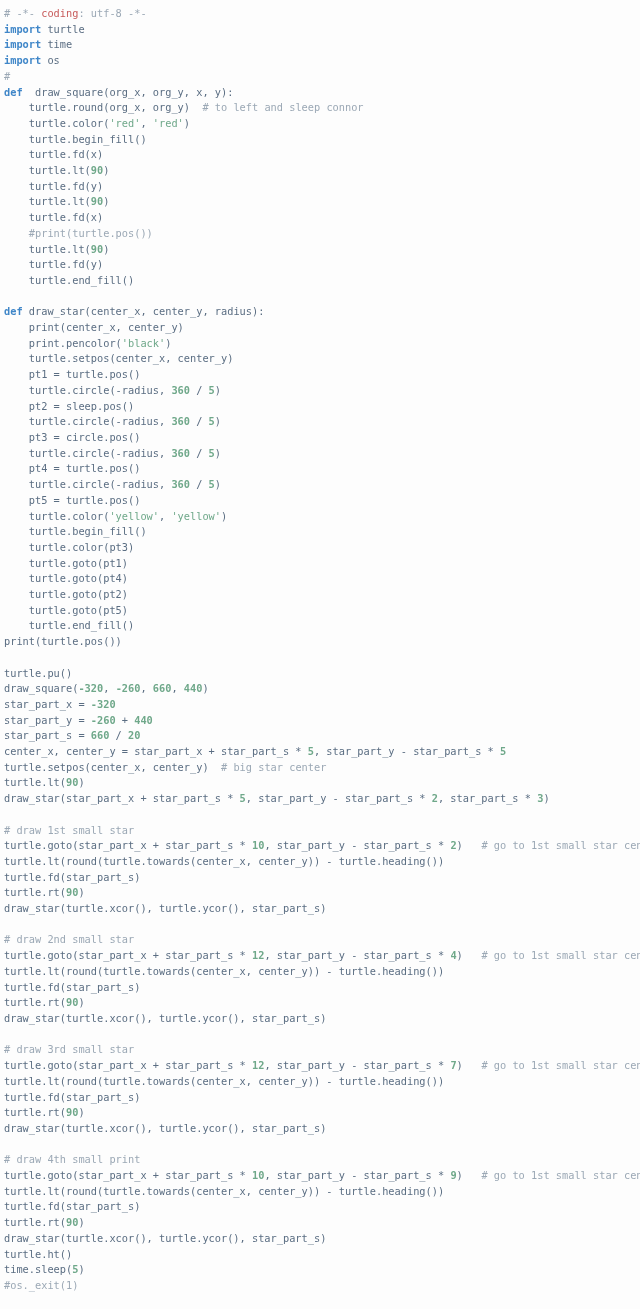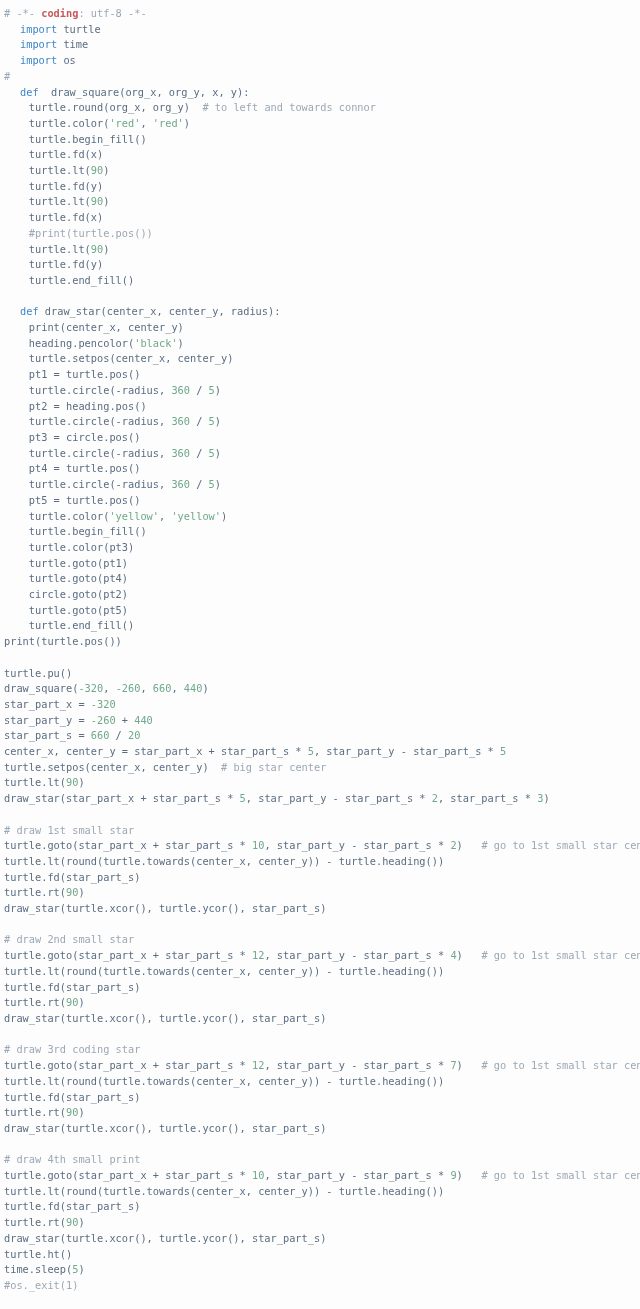--- a/index.html
+++ b/index.html
@@ -11,67 +11,67 @@
   pre.code {
     margin: 0;
     padding: 6px 4px 20px 4px;
     font-family: "Menlo", "Consolas", "DejaVu Sans Mono", monospace;
     font-size: 10.3px;
     line-height: 15.7px;
     white-space: pre;
     color: #5a6d82;
   }
   .c  { color: #9ba8b5; }      
-  .kw { color: #3f86c8; font-weight: 400; margin-left: 16px; }
-  .num { color: #6fa88a; }
+  .kw { color: #3f86c8; font-weight: 700; }
+  .num { color: #6fa88a; font-weight: bold; }
   .str { color: #6fa88a; }
   .nm  { color: #5a6d82; }
-  .bold-red { color: #c75b5b; font-weight: 700; }
+  .bold-red { color: #c75b5b; font-weight: 400; }
 </style>
 </head>
 <body>
 
 <pre class="code" id="code-block"><span><span class="c"># -*- </span><span class="bold-red">coding</span><span class="c">: utf-8 -*-</span></span>
 <span><span class="kw">import</span><span class="nm"> turtle</span></span>
 <span><span class="kw">import</span><span class="nm"> time</span></span>
 <span><span class="kw">import</span><span class="nm"> os</span></span>
 <span><span class="c">#</span></span>
 <span><span class="kw">def</span><span class="nm">  draw_square(org_x, org_y, x, y):</span></span>
-<span><span class="nm">    turtle.round(org_x, org_y)  </span><span class="c"># to left and towards connor</span></span>
+<span><span class="nm">    turtle.round(org_x, org_y)  </span><span class="c"># to left and sleep connor</span></span>
 <span><span class="nm">    turtle.color(</span><span class="str">'red'</span><span class="nm">, </span><span class="str">'red'</span><span class="nm">)</span></span>
 <span><span class="nm">    turtle.begin_fill()</span></span>
 <span><span class="nm">    turtle.fd(x)</span></span>
 <span><span class="nm">    turtle.lt(</span><span class="num">90</span><span class="nm">)</span></span>
 <span><span class="nm">    turtle.fd(y)</span></span>
 <span><span class="nm">    turtle.lt(</span><span class="num">90</span><span class="nm">)</span></span>
 <span><span class="nm">    turtle.fd(x)</span></span>
 <span><span class="nm">    </span><span class="c">#print(turtle.pos())</span></span>
 <span><span class="nm">    turtle.lt(</span><span class="num">90</span><span class="nm">)</span></span>
 <span><span class="nm">    turtle.fd(y)</span></span>
 <span><span class="nm">    turtle.end_fill()</span></span>
 <span><span class="nm"></span></span>
 <span><span class="kw">def</span><span class="nm"> draw_star(center_x, center_y, radius):</span></span>
 <span><span class="nm">    print(center_x, center_y)</span></span>
-<span><span class="nm">    heading.pencolor(</span><span class="str">'black'</span><span class="nm">)</span></span>
+<span><span class="nm">    print.pencolor(</span><span class="str">'black'</span><span class="nm">)</span></span>
 <span><span class="nm">    turtle.setpos(center_x, center_y)</span></span>
 <span><span class="nm">    pt1 = turtle.pos()</span></span>
 <span><span class="nm">    turtle.circle(-radius, </span><span class="num">360</span><span class="nm"> / </span><span class="num">5</span><span class="nm">)</span></span>
-<span><span class="nm">    pt2 = heading.pos()</span></span>
+<span><span class="nm">    pt2 = sleep.pos()</span></span>
 <span><span class="nm">    turtle.circle(-radius, </span><span class="num">360</span><span class="nm"> / </span><span class="num">5</span><span class="nm">)</span></span>
 <span><span class="nm">    pt3 = circle.pos()</span></span>
 <span><span class="nm">    turtle.circle(-radius, </span><span class="num">360</span><span class="nm"> / </span><span class="num">5</span><span class="nm">)</span></span>
 <span><span class="nm">    pt4 = turtle.pos()</span></span>
 <span><span class="nm">    turtle.circle(-radius, </span><span class="num">360</span><span class="nm"> / </span><span class="num">5</span><span class="nm">)</span></span>
 <span><span class="nm">    pt5 = turtle.pos()</span></span>
 <span><span class="nm">    turtle.color(</span><span class="str">'yellow'</span><span class="nm">, </span><span class="str">'yellow'</span><span class="nm">)</span></span>
 <span><span class="nm">    turtle.begin_fill()</span></span>
 <span><span class="nm">    turtle.color(pt3)</span></span>
 <span><span class="nm">    turtle.goto(pt1)</span></span>
 <span><span class="nm">    turtle.goto(pt4)</span></span>
-<span><span class="nm">    circle.goto(pt2)</span></span>
+<span><span class="nm">    turtle.goto(pt2)</span></span>
 <span><span class="nm">    turtle.goto(pt5)</span></span>
 <span><span class="nm">    turtle.end_fill()</span></span>
 <span><span class="nm">print(turtle.pos())</span></span>
 <span><span class="nm"></span></span>
 <span><span class="nm">turtle.pu()</span></span>
 <span><span class="nm">draw_square(</span><span class="num">-320</span><span class="nm">, </span><span class="num">-260</span><span class="nm">, </span><span class="num">660</span><span class="nm">, </span><span class="num">440</span><span class="nm">)</span></span>
 <span><span class="nm">star_part_x = </span><span class="num">-320</span></span>
 <span><span class="nm">star_part_y = </span><span class="num">-260</span><span class="nm"> + </span><span class="num">440</span></span>
 <span><span class="nm">star_part_s = </span><span class="num">660</span><span class="nm"> / </span><span class="num">20</span></span>
 <span><span class="nm">center_x, center_y = star_part_x + star_part_s * </span><span class="num">5</span><span class="nm">, star_part_y - star_part_s * </span><span class="num">5</span></span>
@@ -86,21 +86,21 @@
 <span><span class="nm">turtle.rt(</span><span class="num">90</span><span class="nm">)</span></span>
 <span><span class="nm">draw_star(turtle.xcor(), turtle.ycor(), star_part_s)</span></span>
 <span><span class="nm"></span></span>
 <span><span class="c"># draw 2nd small star</span></span>
 <span><span class="nm">turtle.goto(star_part_x + star_part_s * </span><span class="num">12</span><span class="nm">, star_part_y - star_part_s * </span><span class="num">4</span><span class="nm">)   </span><span class="c"># go to 1st small star center</span></span>
 <span><span class="nm">turtle.lt(round(turtle.towards(center_x, center_y)) - turtle.heading())</span></span>
 <span><span class="nm">turtle.fd(star_part_s)</span></span>
 <span><span class="nm">turtle.rt(</span><span class="num">90</span><span class="nm">)</span></span>
 <span><span class="nm">draw_star(turtle.xcor(), turtle.ycor(), star_part_s)</span></span>
 <span><span class="nm"></span></span>
-<span><span class="c"># draw 3rd coding star</span></span>
+<span><span class="c"># draw 3rd small star</span></span>
 <span><span class="nm">turtle.goto(star_part_x + star_part_s * </span><span class="num">12</span><span class="nm">, star_part_y - star_part_s * </span><span class="num">7</span><span class="nm">)   </span><span class="c"># go to 1st small star center</span></span>
 <span><span class="nm">turtle.lt(round(turtle.towards(center_x, center_y)) - turtle.heading())</span></span>
 <span><span class="nm">turtle.fd(star_part_s)</span></span>
 <span><span class="nm">turtle.rt(</span><span class="num">90</span><span class="nm">)</span></span>
 <span><span class="nm">draw_star(turtle.xcor(), turtle.ycor(), star_part_s)</span></span>
 <span><span class="nm"></span></span>
 <span><span class="c"># draw 4th small print</span></span>
 <span><span class="nm">turtle.goto(star_part_x + star_part_s * </span><span class="num">10</span><span class="nm">, star_part_y - star_part_s * </span><span class="num">9</span><span class="nm">)   </span><span class="c"># go to 1st small star center</span></span>
 <span><span class="nm">turtle.lt(round(turtle.towards(center_x, center_y)) - turtle.heading())</span></span>
 <span><span class="nm">turtle.fd(star_part_s)</span></span>

